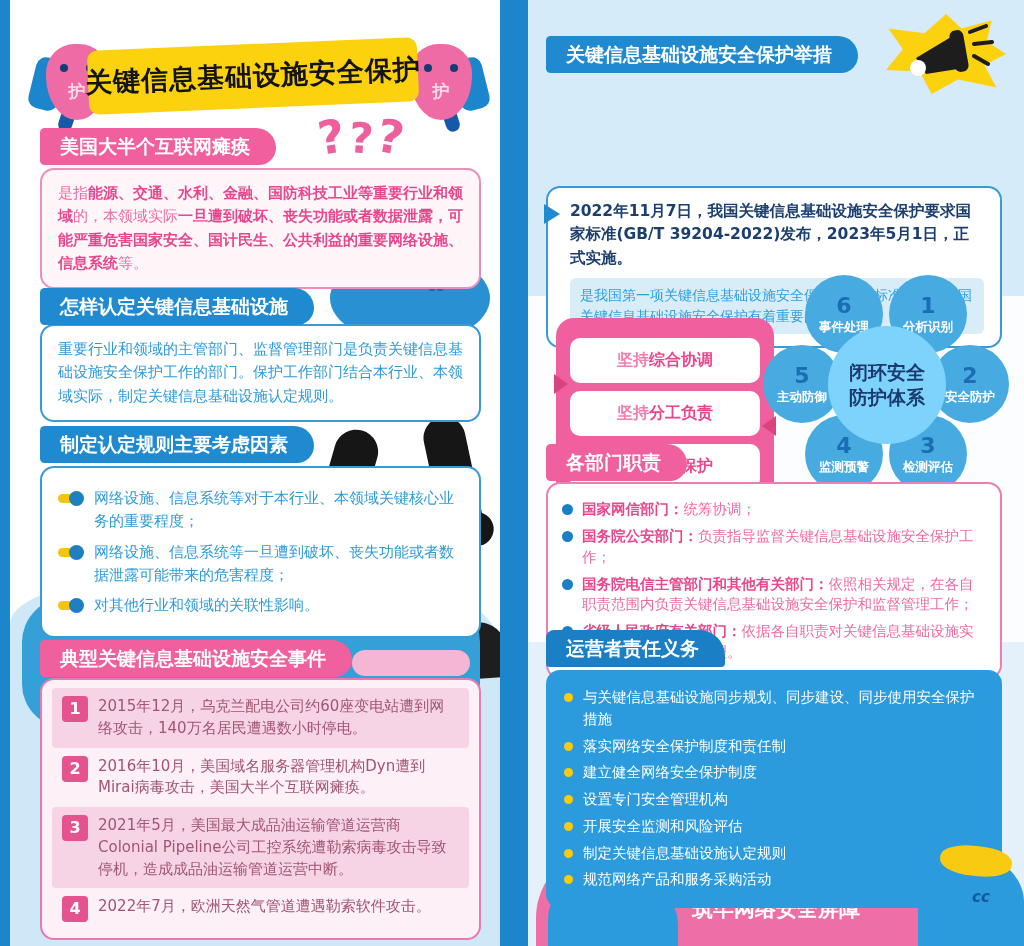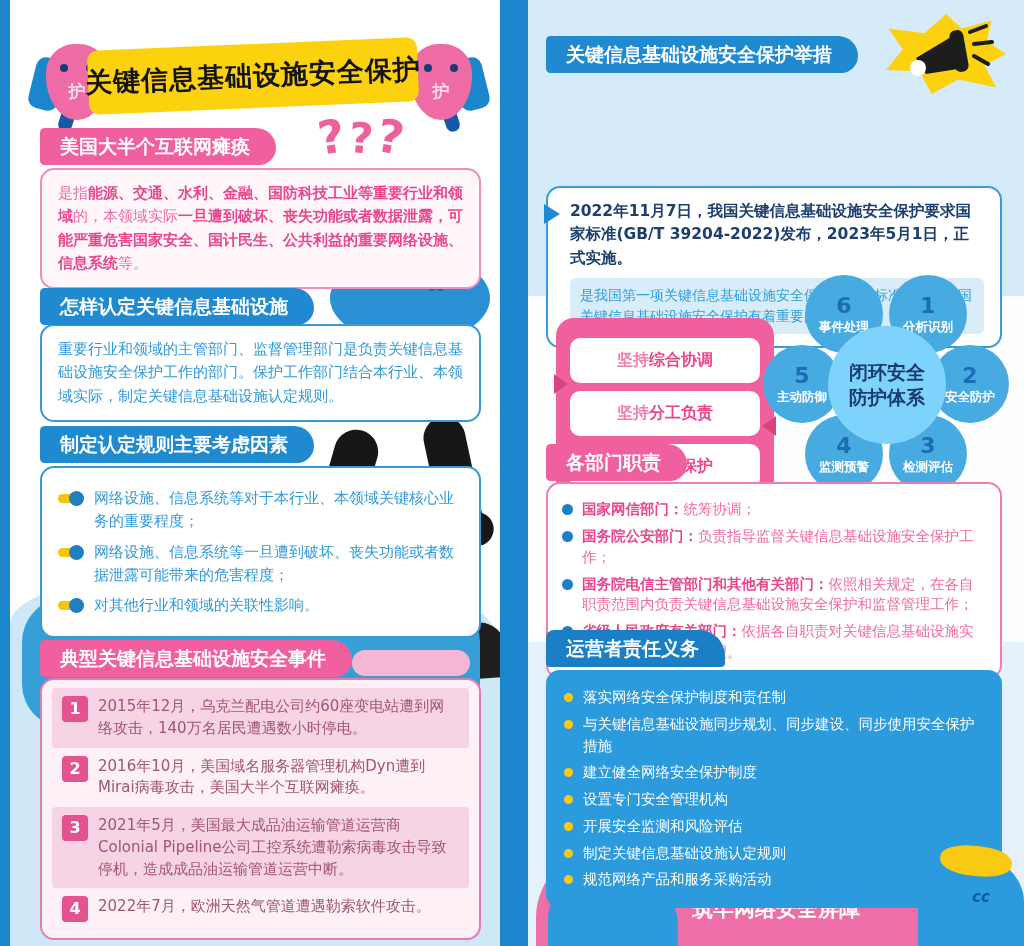--- a/index.html
+++ b/index.html
@@ -303,25 +303,25 @@
     <div class="drow">
       <span class="ddot"></span>
       <span><span class="dlabel">省级人民政府有关部门：</span><span class="dtext">依据各自职责对关键信息基础设施实施安全保护和监督管理。</span></span>
     </div>
   </div>
 
   <div class="abs hdr deep" style="left:546px;top:630px;">运营者责任义务</div>
   <div class="abs ops" style="left:546px;top:670px;width:456px;">
     <div class="orow">
         <span class="odot"></span>
+        <span>与关键信息基础设施同步规划、同步建设、同步使用安全保护措施</span>
+      </div>
+    <div class="orow">
+        <span class="odot"></span>
         <span>落实网络安全保护制度和责任制</span>
-      </div>
-    <div class="orow">
-        <span class="odot"></span>
-        <span>与关键信息基础设施同步规划、同步建设、同步使用安全保护措施</span>
       </div>
     <div class="orow">
         <span class="odot"></span>
         <span>建立健全网络安全保护制度</span>
       </div>
     <div class="orow">
         <span class="odot"></span>
         <span>设置专门安全管理机构</span>
       </div>
     <div class="orow">

